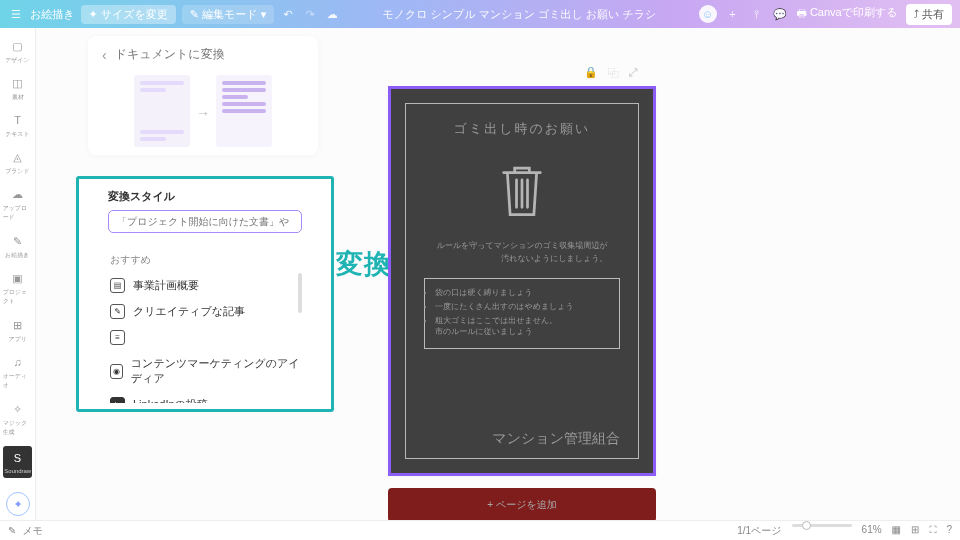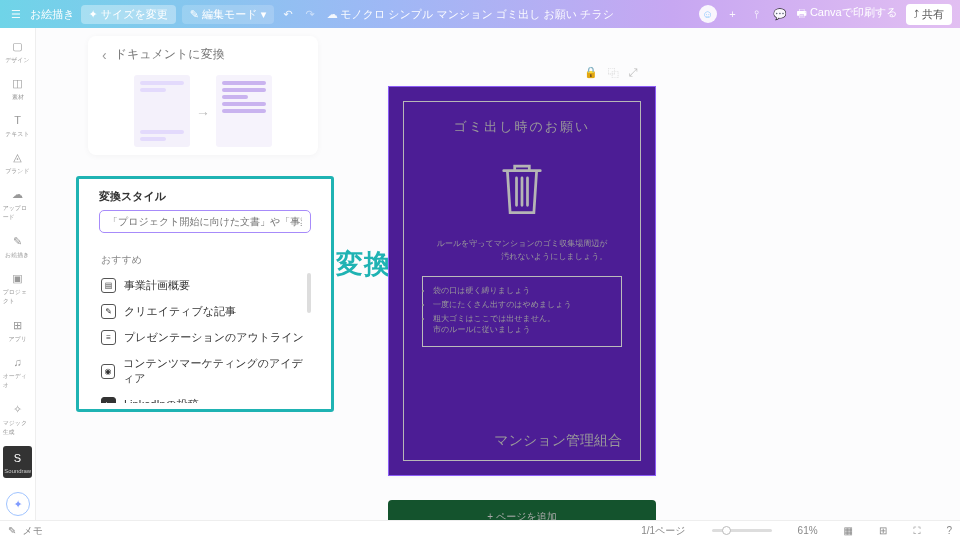--- a/index.html
+++ b/index.html
@@ -1,19 +1,19 @@
 <!DOCTYPE html>
 <html><head>
 <meta charset="utf-8">
 <style>
 *{margin:0;padding:0;box-sizing:border-box;font-family:"Hiragino Sans","Meiryo",sans-serif}
 body{width:960px;height:540px;overflow:hidden;position:relative;background:#fff;font-size:11px;color:#444}
 .topbar{height:28px;background:linear-gradient(90deg,#6fd4e8 0%,#9eb8f5 40%,#c7a7f2 70%,#e2bff2 100%);display:flex;align-items:center;padding:0 8px;color:#fff;font-size:11px}
 .topbar .left{display:flex;align-items:center;gap:6px}
-.topbar .center{flex:1;opacity:.95}
+.topbar .center{flex:1;text-align:center;opacity:.95}
 .topbar .right{display:flex;align-items:center;gap:8px}
 .tb-btn{padding:2px 8px;border-radius:4px;background:rgba(255,255,255,.18);cursor:pointer}
 .tb-ico{width:16px;height:16px;display:inline-flex;align-items:center;justify-content:center;opacity:.9}
 .share-btn{background:#fff;color:#555;padding:3px 8px;border-radius:4px;display:flex;align-items:center;gap:3px}
 .sidebar{position:absolute;left:0;top:28px;bottom:20px;width:36px;background:#fff;border-right:1px solid #eee;display:flex;flex-direction:column;align-items:center;padding-top:6px;gap:2px}
 .sb-item{display:flex;flex-direction:column;align-items:center;gap:1px;padding:4px 0;cursor:pointer;width:100%}
 .sb-ico{width:16px;height:16px;color:#999;display:flex;align-items:center;justify-content:center}
 .sb-lbl{font-size:7px;color:#999;transform:scale(.85)}
 .sb-item.dark{background:#333;border-radius:3px;margin:2px 3px;width:calc(100% - 6px)}
 .sb-item.dark .sb-ico{color:#fff}
@@ -22,43 +22,43 @@
 .panel{position:absolute;left:52px;top:8px;width:230px;background:#fff;border-radius:8px;box-shadow:0 1px 6px rgba(0,0,0,.04);padding:10px 14px 0}
 .panel-header{display:flex;align-items:center;gap:8px;color:#777;font-size:12px;margin-bottom:8px}
 .panel-header .back{font-size:14px;color:#999;cursor:pointer}
 .thumbs{display:flex;gap:6px;align-items:center;justify-content:center;padding:4px 0 8px}
 .thumb{width:56px;height:72px;background:#f4f1fb;border-radius:3px;padding:6px;display:flex;flex-direction:column;gap:3px}
 .thumb .bar{height:4px;background:#e3dafc;border-radius:2px}
 .thumb .bar.s{width:60%}
 .thumb2{background:#f6f3fc}
 .thumb2 .bar{background:#c9b3ef}
 .arrow{color:#bbb;font-size:14px}
-.style-box{position:absolute;left:40px;top:148px;width:258px;border:3px solid #1fb3b3;border-radius:3px;background:#fff;padding:10px 20px 6px}
+.style-box{position:absolute;left:40px;top:148px;width:258px;border:3px solid #1fb3b3;border-radius:3px;background:#fff;padding:10px 29px 6px}
 .style-title{font-size:11px;font-weight:600;color:#333;margin-bottom:6px}
 .style-input{width:100%;border:1.5px solid #a78bfa;border-radius:5px;padding:5px 8px;font-size:10px;color:#999;background:#fff}
 .recommend{font-size:10px;color:#888;margin:20px 2px 6px}
 .style-list{display:flex;flex-direction:column;gap:1px;max-height:130px;overflow:hidden;position:relative}
 .style-item{display:flex;align-items:center;gap:8px;padding:5px 2px;font-size:11px;color:#333;cursor:pointer}
 .style-item .ico{width:15px;height:15px;border:1.2px solid #555;border-radius:3px;display:flex;align-items:center;justify-content:center;font-size:8px}
 .style-item:last-child{opacity:.55}
 .scrollbar{position:absolute;right:0;top:0;width:4px;height:40px;background:#ddd;border-radius:2px}
 .big-label{position:absolute;left:300px;top:218px;font-size:27px;font-weight:700;color:#1fb3b3;letter-spacing:1px}
-.doc{position:absolute;left:352px;top:58px;width:268px;height:390px;background:#4c1d95;border:1px solid #8b5cf6;box-shadow:0 1px 4px rgba(0,0,0,.04)}
+.doc{position:absolute;left:352px;top:58px;width:268px;height:390px;background:#404040;border:3px solid #8b5cf6;box-shadow:0 1px 4px rgba(0,0,0,.04)}
 .doc-toolbar{position:absolute;left:548px;top:38px;display:flex;gap:10px;color:#bbb}
 .doc-inner{border:1.5px solid #b7b7b7;margin:14px;height:calc(100% - 28px);padding:16px 18px 10px;display:flex;flex-direction:column;align-items:center;color:#888}
 .doc-title{font-size:13px;letter-spacing:2px;margin-bottom:12px;color:#9a9a9a}
 .trash{width:56px;height:64px;margin:8px 0 18px}
 .doc-text{font-size:8px;text-align:right;line-height:1.6;color:#9a9a9a;margin-bottom:12px}
 .doc-box{border:1px solid #bbb;width:100%;padding:8px 10px;font-size:8px;color:#9a9a9a}
 .doc-box li{list-style:disc;margin-bottom:3px}
 .doc-foot{align-self:flex-end;font-size:14px;color:#9a9a9a;margin-top:auto}
-.addpage{position:absolute;left:352px;top:472px;width:268px;text-align:center;font-size:10px;color:#aaa;padding:10px 0;background:#14532d;border-radius:4px}
+.addpage{position:absolute;left:352px;top:460px;width:268px;text-align:center;font-size:10px;color:#aaa;padding:10px 0;background:#7f1d1d;border-radius:4px}
 .bottombar{position:absolute;left:0;right:0;bottom:0;height:20px;background:#fff;border-top:1px solid #eee;display:flex;align-items:center;padding:0 8px;font-size:10px;color:#888}
 .bottombar .l{display:flex;align-items:center;gap:6px}
-.bottombar .r{margin-left:auto;display:flex;align-items:center;gap:26px}
+.bottombar .r{margin-left:auto;display:flex;gap:10px}
 .slider{width:60px;height:3px;background:#ddd;border-radius:2px;position:relative}
 .slider .knob{position:absolute;left:10px;top:-3px;width:9px;height:9px;background:#fff;border:1px solid #bbb;border-radius:50%}
 svg{display:block}
 </style>
 </head>
 <body>
 
 <div class="topbar">
   <div class="left">
     <span class="tb-ico">☰</span>
@@ -162,21 +162,20 @@
       <div class="style-item">
           <span class="ico">▤</span>
           <span>事業計画概要</span>
         </div>
       <div class="style-item">
           <span class="ico">✎</span>
           <span>クリエイティブな記事</span>
         </div>
       <div class="style-item">
           <span class="ico">≡</span>
-          <span>プレゼンテーションのアウトライン</span>
         </div>
       <div class="style-item">
           <span class="ico">◉</span>
           <span>コンテンツマーケティングのアイディア</span>
         </div>
       <div class="style-item">
           <span class="ico" style="background:#333;color:#fff;border-color:#333">in</span>
           <span>LinkedInの投稿</span>
         </div>
 

